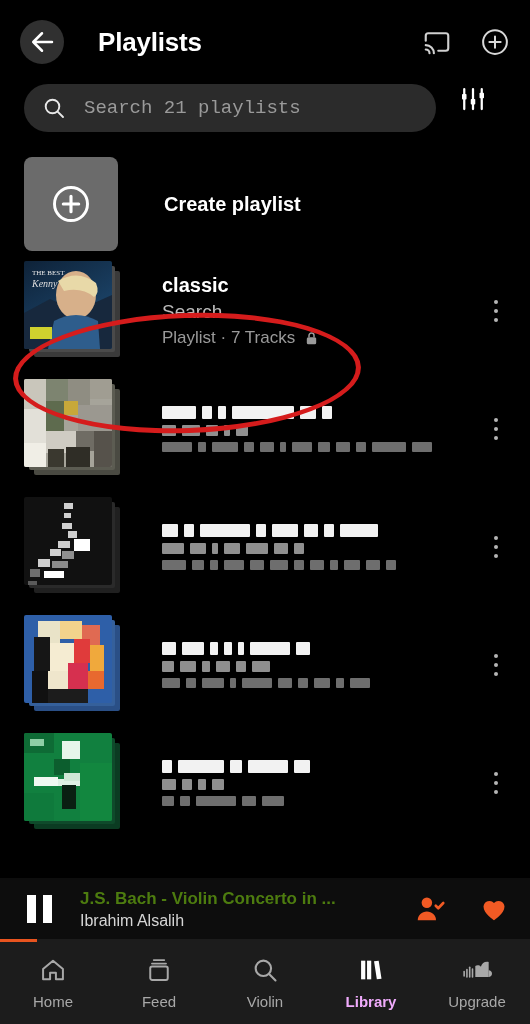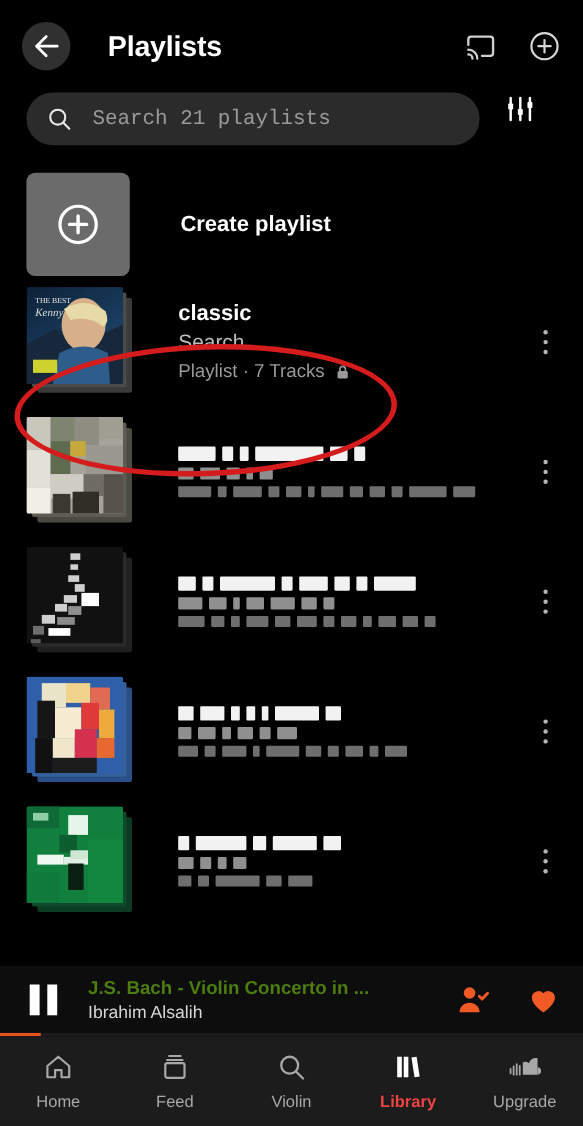--- a/index.html
+++ b/index.html
@@ -179,21 +179,21 @@
     display:flex; align-items:center;
   }
   .nav-item {
     flex:1 1 0;
     display:flex; flex-direction:column;
     align-items:center; justify-content:center;
     gap:9px;
   }
   .nav-ico { width:30px; height:28px; display:block; }
   .nav-label { font-size:15px; color:#a8a8a8; }
-  .nav-item.active .nav-label { color:#ef4444; font-weight:bold; }
+  .nav-item.active .nav-label { color:#f0abfc; font-weight:bold; }
 </style>
 </head>
 <body>
 
 <div class="header">
   <div class="back-btn">
     <svg class="hdr-icon" viewBox="0 0 24 24">
       <path d="M20 12H5M5 12l7-7M5 12l7 7" fill="none" stroke="#fff" stroke-width="2" stroke-linecap="round" stroke-linejoin="round"></path>
     </svg>
   </div>

